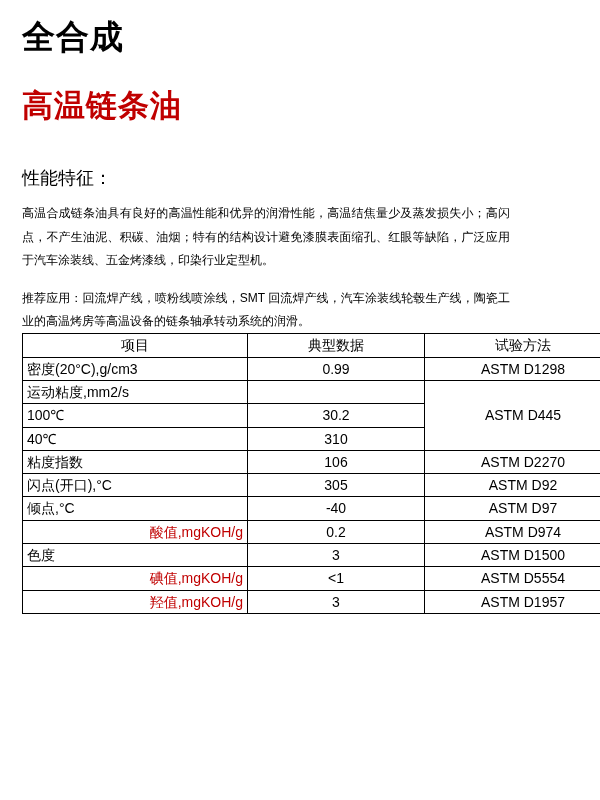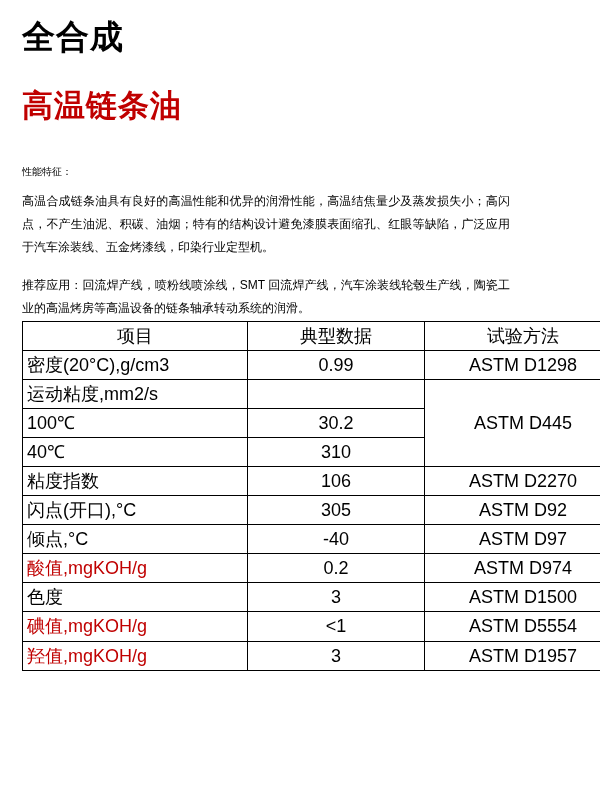--- a/index.html
+++ b/index.html
@@ -31,21 +31,21 @@
   }
   .title-sub {
     font-size: 31px;
     font-weight: bold;
     color: #c00000;
     letter-spacing: 1px;
     line-height: 1.15;
     margin: 32px 0 0 8px;
   }
   .section-label {
-    font-size: 10px;
+    font-size: 18px;
     margin: 40px 0 0 8px;
     line-height: 1.6;
   }
   .para {
     font-size: 12px;
     line-height: 1.95;
     margin: 10px 8px 0 8px;
     text-align: justify;
     text-justify: inter-ideograph;
   }
@@ -58,34 +58,34 @@
     margin: 24px 0 6px 8px;
   }
   table.spec {
     border-collapse: collapse;
     width: 572px;
     margin-left: 8px;
     table-layout: fixed;
   }
   table.spec th, table.spec td {
     border: 1px solid #000000;
-    font-size: 18px;
+    font-size: 14px;
     padding: 1px 4px;
     line-height: 1.45;
   }
   table.spec th {
     text-align: center;
     font-weight: normal;
   }
   .col-item { width: 216px; }
   .col-data { width: 168px; }
   .col-method { width: 188px; }
   .c-left { text-align: left; }
   .c-center { text-align: center; }
-  .red { color: #c00000; }
+  .red { color: #c00000; text-align: right; }
 </style>
 </head>
 <body>
 
 <div class="page">
 
   <div class="title-main">全合成</div>
   <div class="title-sub">高温链条油</div>
 
   <div class="section-label">性能特征：</div>

